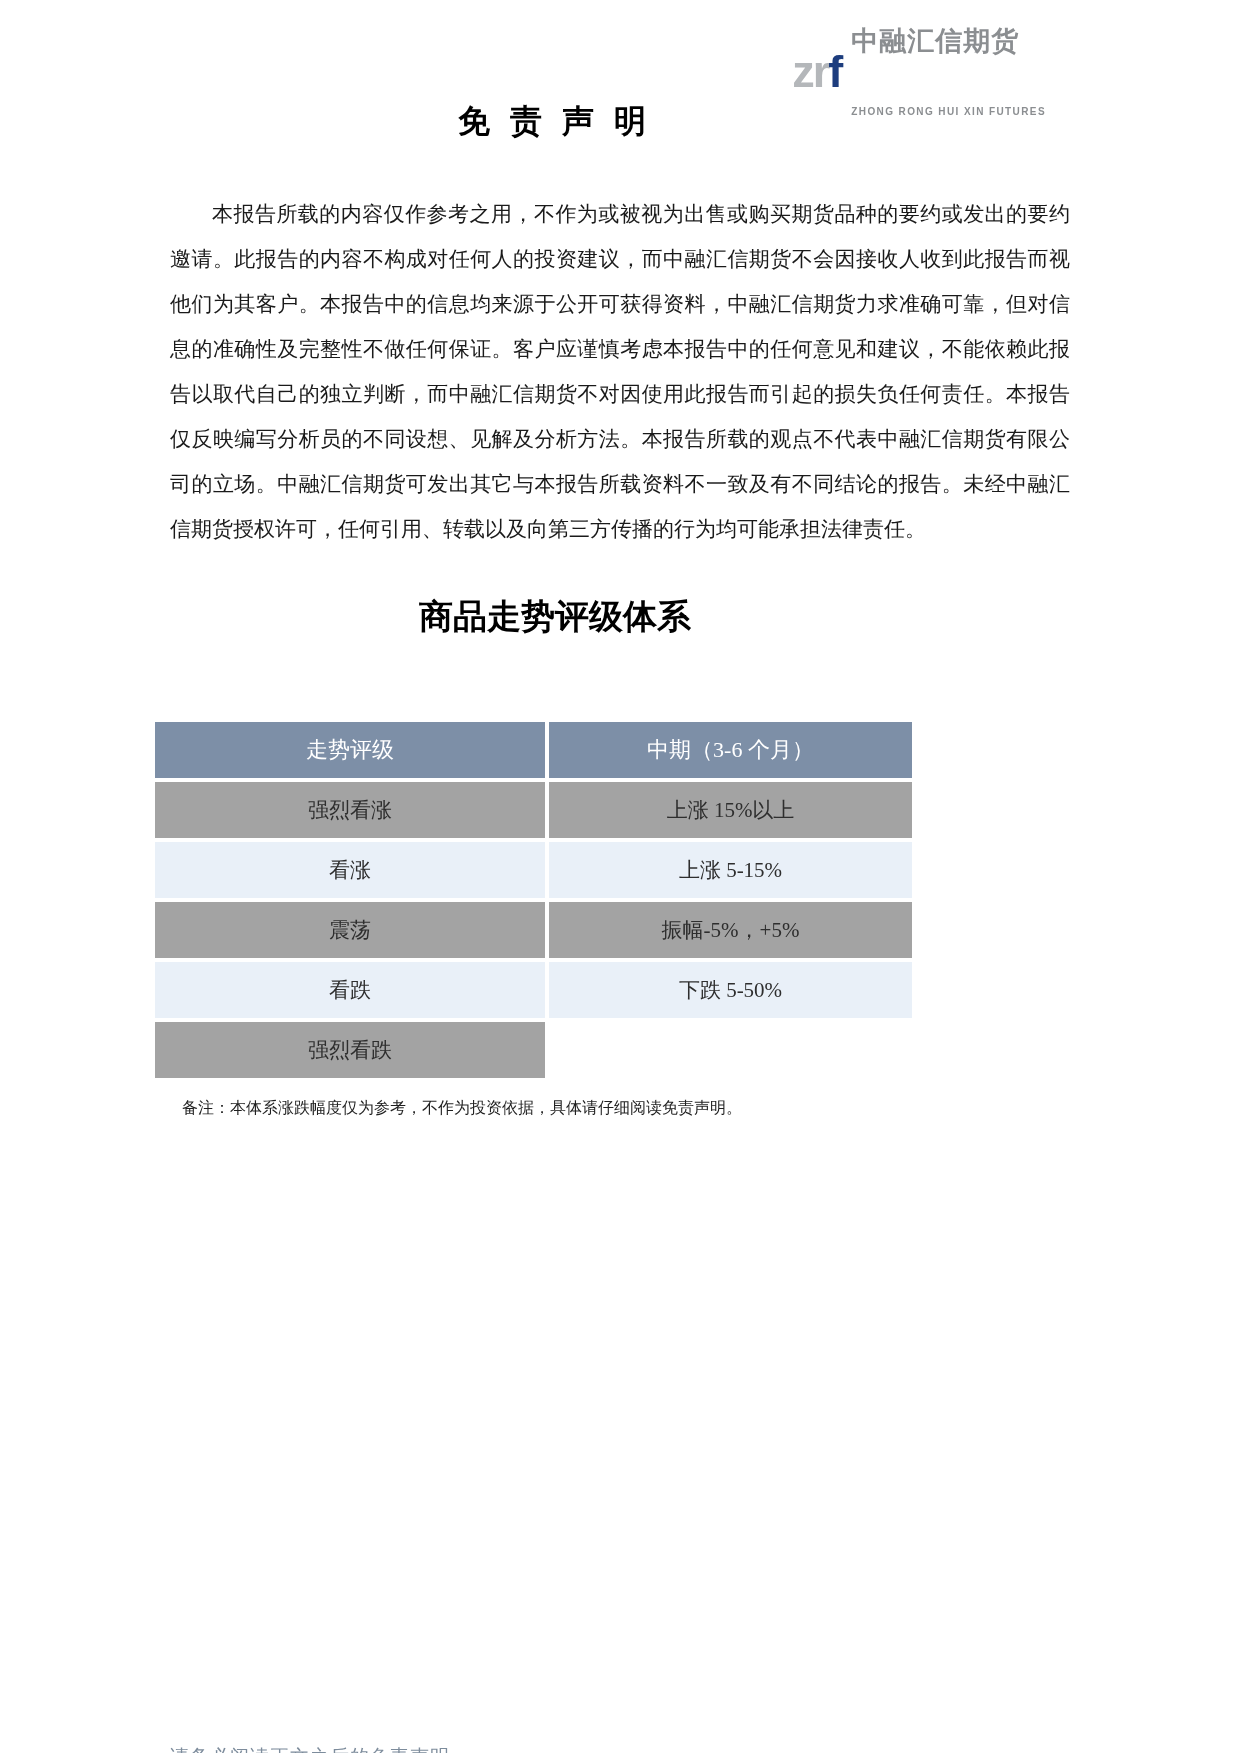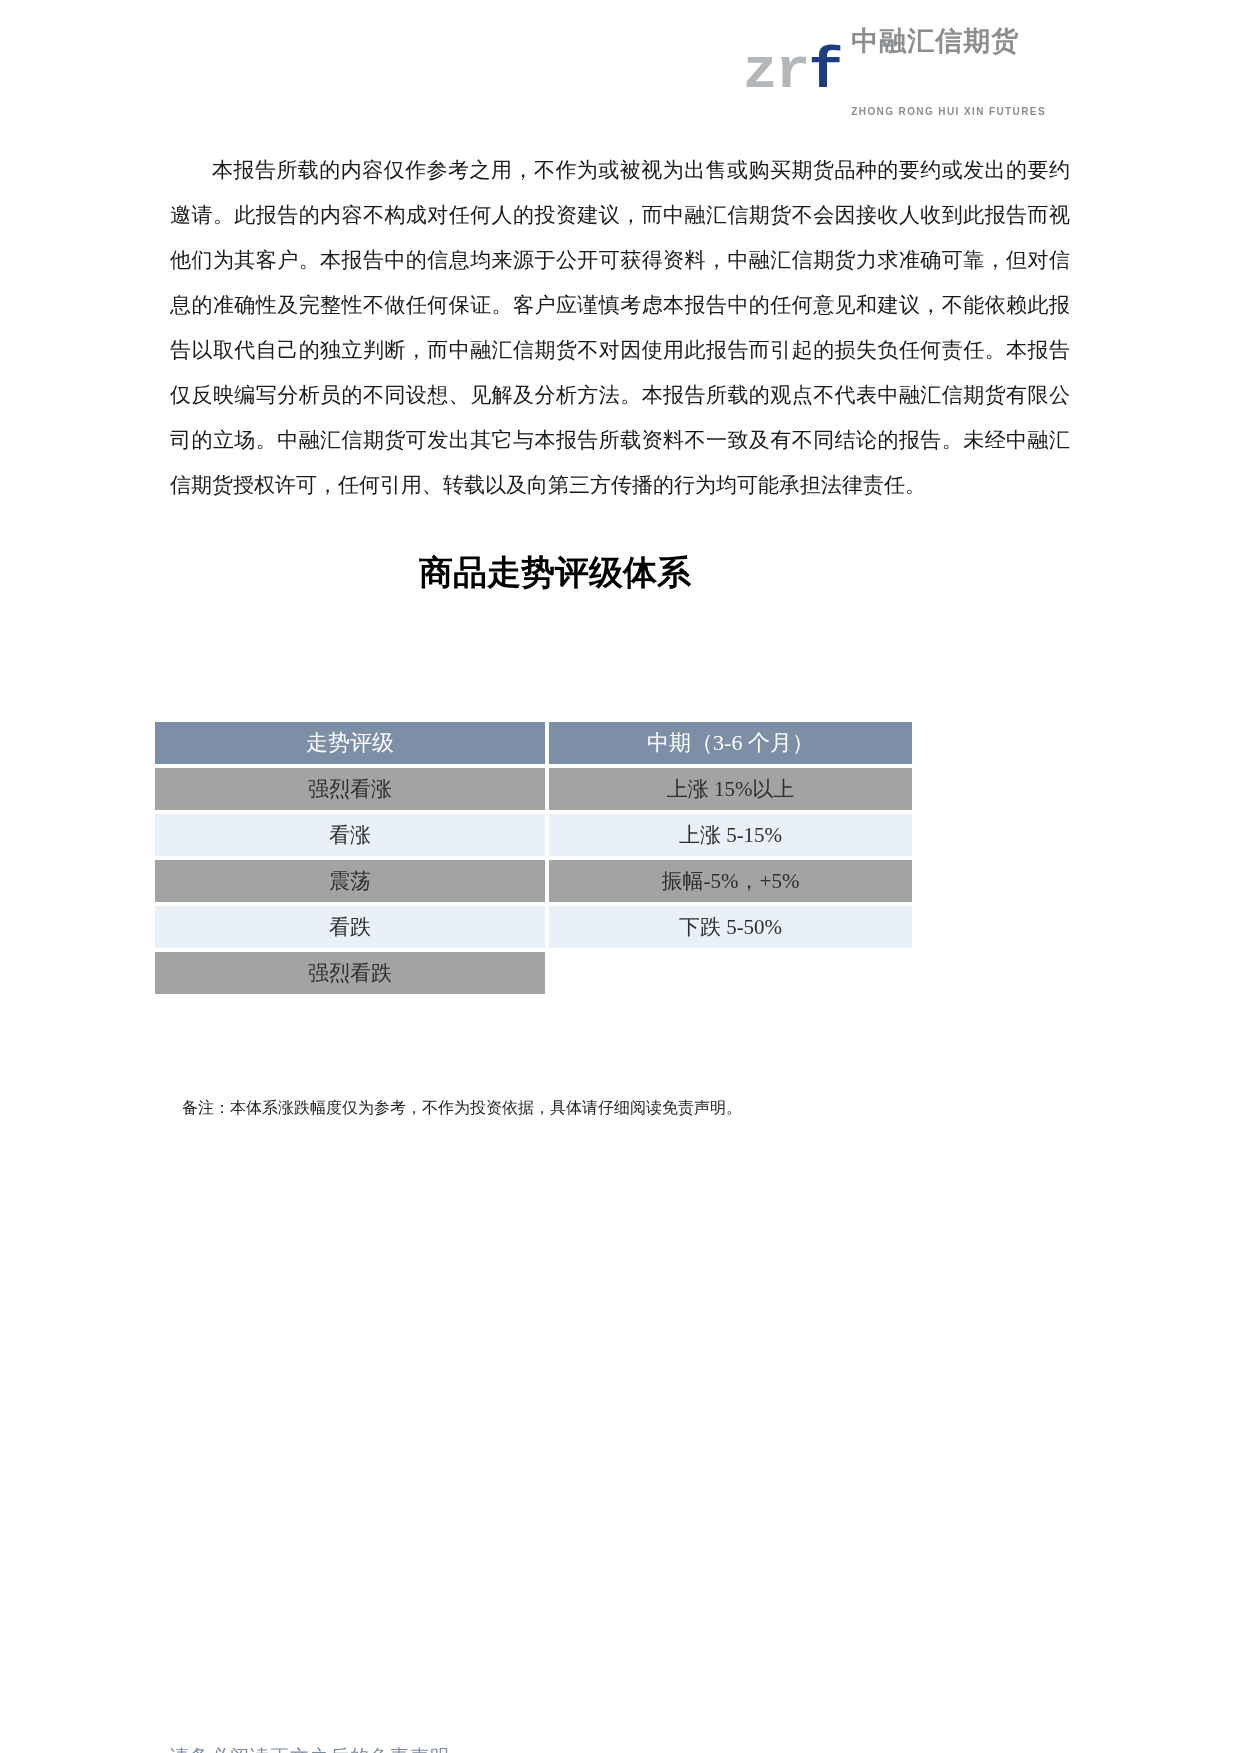--- a/index.html
+++ b/index.html
@@ -16,23 +16,23 @@
   
   .logo {
     position: absolute;
     top: 26px;
     right: 194px;
     display: flex;
     align-items: center;
     gap: 10px;
   }
   .logo-mark {
-    font-family: Liberation Mono, monospace;
+    font-family: Liberation Sans, sans-serif;
     font-weight: bold;
-    font-size: 58px;
+    font-size: 45px;
     line-height: 58px;
     letter-spacing: -2px;
   }
   .logo-zr { color: #b4b7ba; }
   .logo-f  { color: #1d3d7e; }
   .logo-names { display: flex; flex-direction: column; justify-content: center; gap: 48px; }
   .logo-cn {
     font-family: "Liberation Sans", "DejaVu Sans", sans-serif;
     font-weight: bold;
     font-size: 27px;
@@ -86,21 +86,21 @@
     position: absolute;
     top: 722px;
     left: 155px;
     width: 757px;
     display: grid;
     grid-template-columns: 390px 1fr;
     gap: 4px;
     background: #ffffff;
   }
   .rt-cell {
-    height: 42px;
+    height: 56px;
     display: flex;
     align-items: center;
     justify-content: center;
     font-size: 21px;
     color: #2e2e2e;
   }
   .rt-header {
     background: #7d8fa7;
     color: #ffffff;
     font-size: 22px;
@@ -133,20 +133,21 @@
   <div class="logo-mark">
     <span class="logo-zr">zr</span><span class="logo-f">f</span>
   </div>
   <div class="logo-names">
     <span class="logo-cn">中融汇信期货</span>
     <span class="logo-en">ZHONG RONG HUI XIN FUTURES</span>
   </div>
 </header>
 
 <main class="content">
+  <h1 class="doc-title">免 责 声 明</h1>
   <p class="disclaimer">本报告所载的内容仅作参考之用，不作为或被视为出售或购买期货品种的要约或发出的要约邀请。此报告的内容不构成对任何人的投资建议，而中融汇信期货不会因接收人收到此报告而视他们为其客户。本报告中的信息均来源于公开可获得资料，中融汇信期货力求准确可靠，但对信息的准确性及完整性不做任何保证。客户应谨慎考虑本报告中的任何意见和建议，不能依赖此报告以取代自己的独立判断，而中融汇信期货不对因使用此报告而引起的损失负任何责任。本报告仅反映编写分析员的不同设想、见解及分析方法。本报告所载的观点不代表中融汇信期货有限公司的立场。中融汇信期货可发出其它与本报告所载资料不一致及有不同结论的报告。未经中融汇信期货授权许可，任何引用、转载以及向第三方传播的行为均可能承担法律责任。</p>
   <h2 class="section-title">商品走势评级体系</h2>
 </main>
 
 <section class="rating-table">
   <div class="rt-cell rt-header">走势评级</div>
   <div class="rt-cell rt-header">中期（3-6 个月）</div>
 
   <div class="rt-cell rt-odd">强烈看涨</div>
   <div class="rt-cell rt-odd">上涨 15%以上</div>

